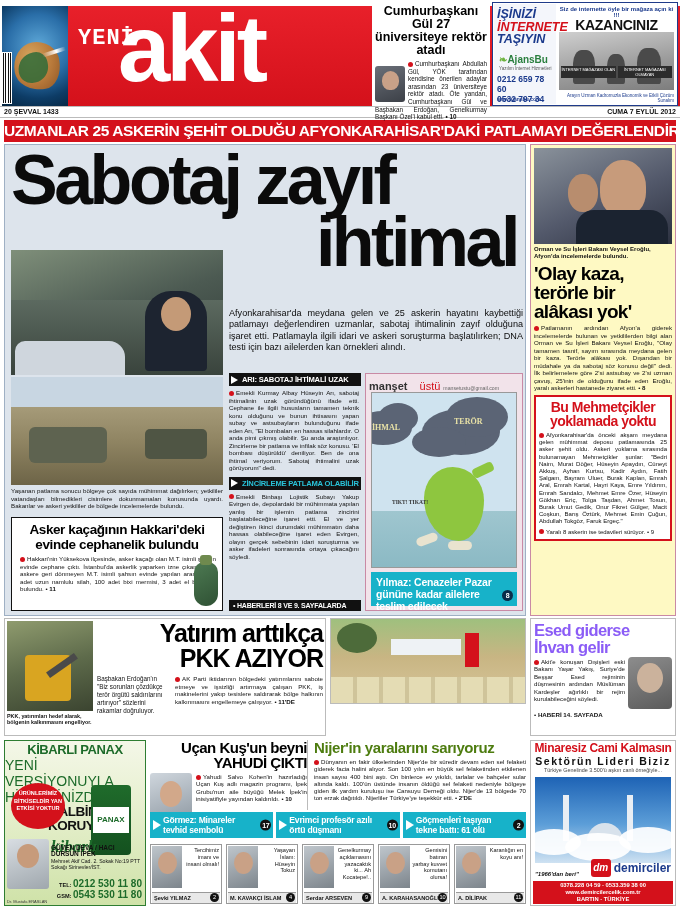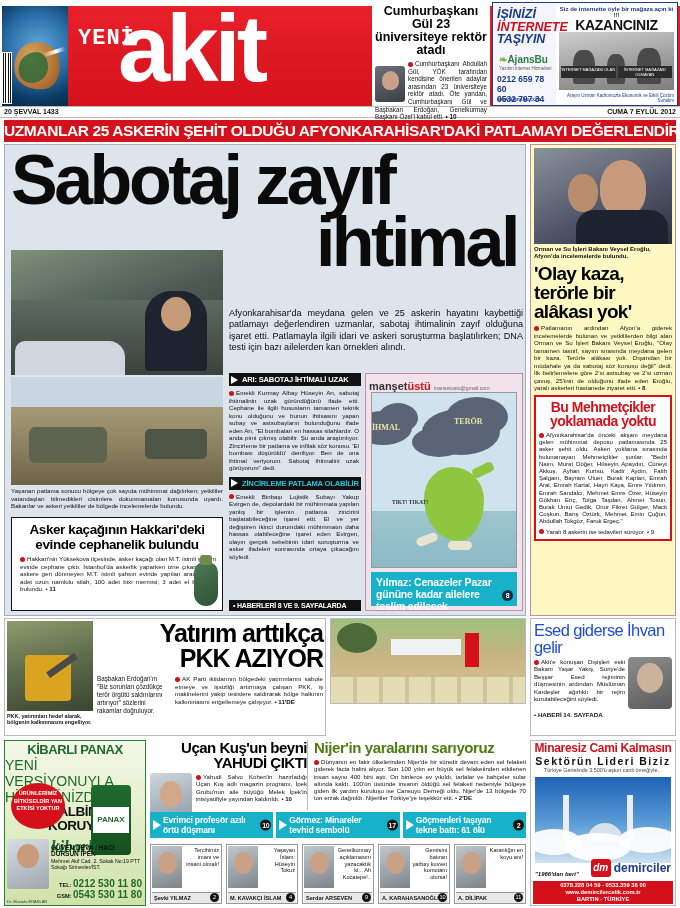--- a/index.html
+++ b/index.html
@@ -246,21 +246,21 @@
     background: #111; color: #fff; font-size: 7px; font-weight: 700;
     padding: 2px 4px; letter-spacing: -.2px;
   }
 
   .cartoon-box {
     position: absolute; left: 360px; top: 228px; width: 158px; height: 238px;
     background: #f2e3ea; border: 1px solid #c98aa5;
   }
   .mansetustu { padding: 2px 3px 1px; }
   .mansetustu .w1 { font-size: 11px; font-weight: 700; color: #333; }
-  .mansetustu .w2 { font-size: 11px; font-weight: 700; color: #d4111b; }
+  .mansetustu .w2 { font-size: 11px; font-weight: 400; color: #d4111b; margin-left: 12px; }
   .mansetustu .mail { font-size: 5.2px; color: #666; margin-left: 3px; }
   .cartoon {
     position: absolute; left: 5px; top: 18px; right: 5px; height: 176px;
     background: linear-gradient(180deg,#cfe3ef 0%, #cfe3ef 68%, #9fc6cf 68%, #8bb9c4 100%);
     border: 1px solid #999; overflow: hidden;
   }
   .cloud {
     position: absolute; background: #5b6475; border-radius: 50%;
   }
   .cloud-label {
@@ -368,21 +368,21 @@
   }
   .nijer-photo .tree { position:absolute; left:6px; top:4px; width:40px; height:30px; background:#4d6b3a; border-radius:50%; }
   .nijer-photo .banner { position:absolute; left:60px; top:20px; width:70px; height:16px; background:#eef2f5; }
   .nijer-photo .flag { position:absolute; left:134px; top:14px; width:14px; height:34px; background:#d4111b; }
   .nijer-photo .sacks { position:absolute; left:0; bottom:0; width:100%; height:26px; background:repeating-linear-gradient(90deg,#e4dcb4 0 22px,#cfc49a 22px 26px); }
 
   .esed-block {
     position: absolute; left: 530px; top: 0; width: 146px; height: 118px;
     background: #fff; border: 1px solid #bbb; padding: 3px;
   }
-  .esed-head { font-size: 16.5px; font-weight: 400; line-height: 16.5px; letter-spacing: -.6px; color: #1d4ed8; }
+  .esed-head { font-size: 16.5px; font-weight: 700; line-height: 16.5px; letter-spacing: -.6px; color: #8b5cf6; }
   .esed-body { font-size: 6.1px; line-height: 7.4px; text-align: justify; color: #111; margin-top: 3px; }
   .esed-face {
     float: right; width: 44px; height: 52px; margin: 2px 0 2px 3px;
     background: linear-gradient(160deg,#8d8d8d 0%, #5b5b5b 100%); border-radius: 4px;
     position: relative; overflow: hidden;
   }
   .esed-face::after { content:""; position:absolute; left:9px; top:6px; width:26px; height:30px; background:#cbb29c; border-radius:50%; }
   .esed-pg { font-size: 6.2px; font-weight: 700; color: #111; clear: both; }
 
   
@@ -541,21 +541,21 @@
       <div>KKTC: 1 TL</div>
     </div>
     <div class="email-top">yeniakit@yeniakit.com</div>
 
     <div class="date-strip">
       <div class="date-left">20 ŞEVVAL 1433</div>
       <div class="date-right">CUMA 7 EYLÜL 2012</div>
     </div>
 
     <div class="top-story">
-      <h3>Cumhurbaşkanı Gül 23 üniversiteye rektör atadı</h3>
+      <h3>Cumhurbaşkanı Gül 27 üniversiteye rektör atadı</h3>
       <div class="bodywrap">
         <div class="gulface"></div>
         <p>
           <span class="bullet-red"></span><span>Cumhurbaşkanı Abdullah Gül, YÖK tarafından kendisine önerilen adaylar arasından 23 üniversiteye rektör atadı. Öte yandan, Cumhurbaşkanı Gül ve Başbakan Erdoğan, Genelkurmay Başkanı Özel'i kabul etti.</span>
           <span class="pg">• 10</span>
         </p>
       </div>
     </div>
 
     <div class="top-ad">
@@ -764,26 +764,26 @@
     <div class="nijer-block">
       <div class="nijer-h">Nijer'in yaralarını sarıyoruz</div>
       <div class="nijer-p">
         <span class="bullet-red"></span><span>Dünyanın en fakir ülkelerinden Nijer'de bir süredir devam eden sel felaketi giderek facia halini alıyor. Son 100 yılın en büyük sel felaketinden etkilenen insan sayısı 400 bini aştı. On binlerce ev yıkıldı, tarlalar ve bahçeler sular altında kaldı. 100'ün üstünde insanın öldüğü sel felaketi nedeniyle bölgeye giden ilk yardım kuruluşu ise Cansuyu Derneği oldu. Nijer'de 13 bölgede 70 ton erzak dağıtıldı. Nijerliler Türkiye'ye teşekkür etti.</span>
         <span class="pg">• 2'DE</span>
       </div>
     </div>
 
     <div class="teasers">
       <div class="teaser">
+        <span>Görmez: Minareler tevhid sembolü</span>
+        <span class="num">17</span>
+      </div>
+      <div class="teaser">
         <span>Evrimci profesör azılı örtü düşmanı</span>
         <span class="num">10</span>
-      </div>
-      <div class="teaser">
-        <span>Görmez: Minareler tevhid sembolü</span>
-        <span class="num">17</span>
       </div>
       <div class="teaser">
         <span>Göçmenleri taşıyan tekne battı: 61 ölü</span>
         <span class="num">2</span>
       </div>
     </div>
 
     <div class="columnists">
       <div class="colm">
         <div class="ph"></div>

